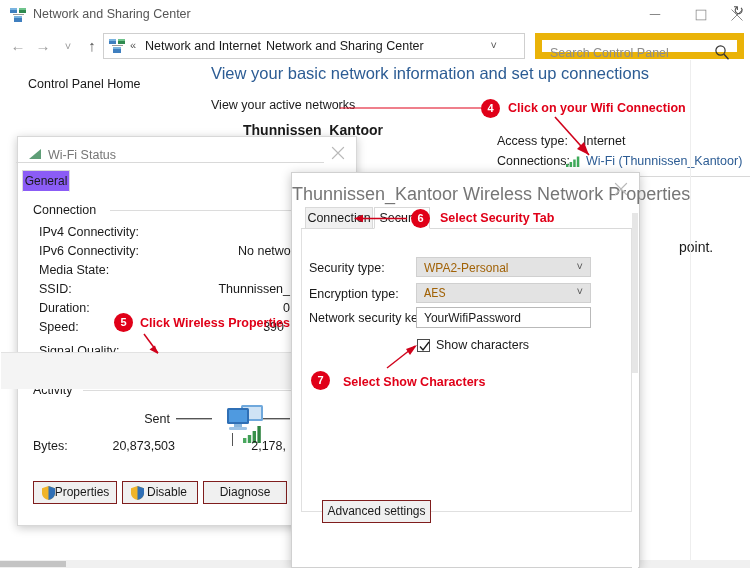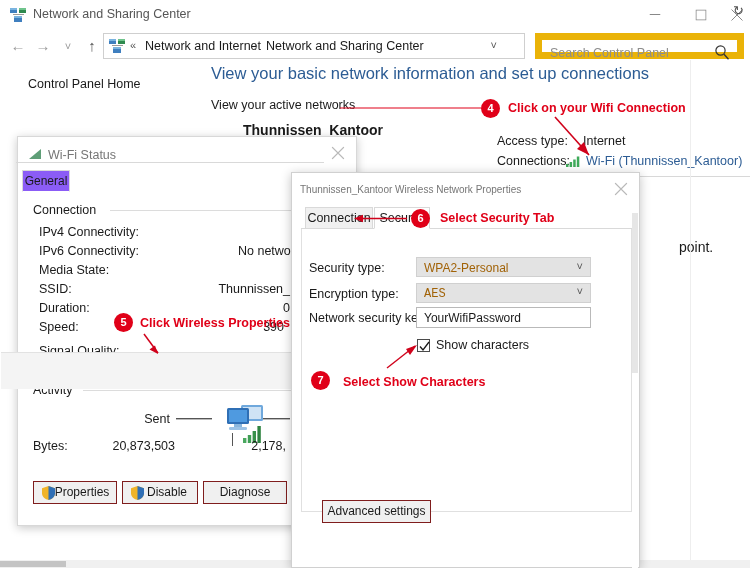--- a/index.html
+++ b/index.html
@@ -108,21 +108,21 @@
   #ws-pcicon { position:absolute; left:225px; top:404px; }
   #ws-barsicon { position:absolute; left:243px; top:425px; }
   #ws-divider { position:absolute; left:232px; top:433px; width:1px; height:13px; background:#555; }
 
   
   #wnp {
     position:absolute; left:291px; top:172px; width:349px; height:396px;
     background:#fff; border:1px solid #d0d0d0;
     box-shadow:0 2px 10px rgba(0,0,0,.24);
   }
-  #wnp-title { position:absolute; left:8px; top:11px; font-size:10px; color:#767676; white-space:nowrap; }
+  #wnp-title { position:absolute; left:0; top:11px; font-size:18px; color:#767676; white-space:nowrap; }
   #wnp-close { position:absolute; right:0; top:0; width:36px; height:32px; }
   #wnp-close svg { position:absolute; left:50%; top:50%; transform:translate(-50%,-50%); }
 
   #wnp-tabline { position:absolute; left:9px; top:55px; width:331px; height:1px; background:#d9d9d9; }
   .wnp-tab { position:absolute; top:34px; height:22px; border:1px solid #d9d9d9;
              font-size:12.5px; text-align:center; line-height:20px; }
   #wnp-tab-connection { left:13px; width:68px; background:#f0f0f0; border-bottom:1px solid #d9d9d9; }
   #wnp-tab-security   { left:82px; width:56px; background:#fff; border-bottom:1px solid #fff; }
 
   #wnp-panel { position:absolute; left:9px; top:56px; width:331px; height:283px; border:1px solid #e0e0e0; border-top:none; background:#fff; }

